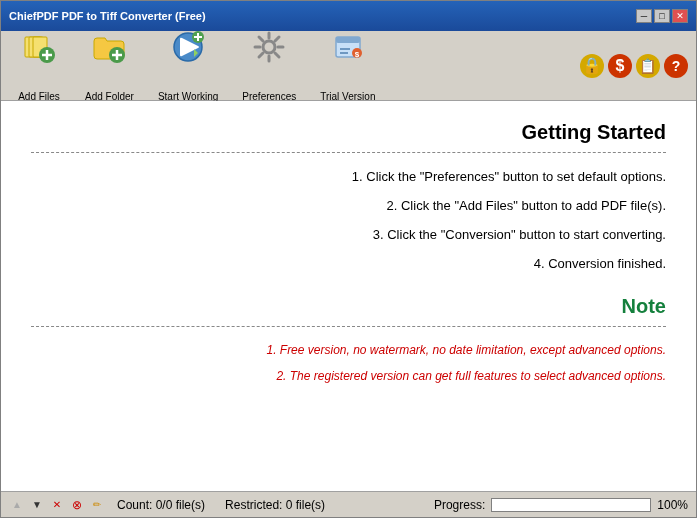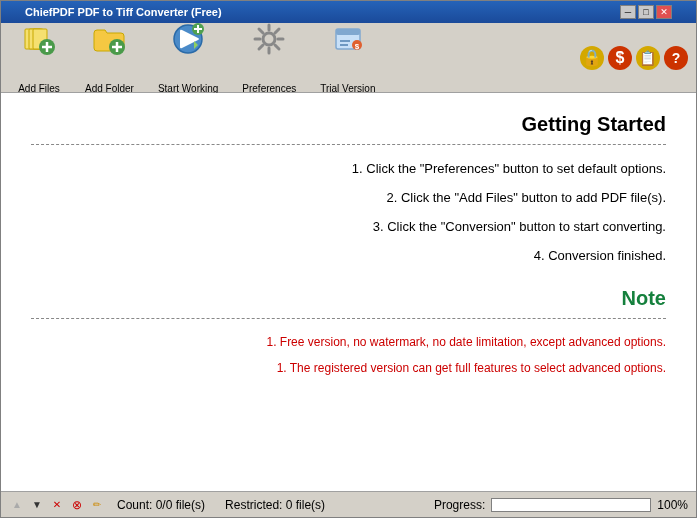--- a/index.html
+++ b/index.html
@@ -15,25 +15,25 @@
       width: 697px;
       height: 518px;
       border: 1px solid #808080;
       background: #d4d0c8;
       display: flex;
       flex-direction: column;
     }
     .title-bar {
       background: linear-gradient(to bottom, #2563b8, #1a4a9a);
       color: white;
-      padding: 4px 24px;
+      padding: 4px 8px;
       display: flex;
       align-items: center;
       justify-content: space-between;
-      height: 22px;
+      height: 30px;
       flex-shrink: 0;
     }
     .title-bar-text {
       font-size: 11px;
       font-weight: bold;
       color: white;
     }
     .title-bar-buttons {
       display: flex;
       gap: 2px;
@@ -152,20 +152,21 @@
       color: #000;
     }
     .note-title {
       font-size: 20px;
       font-weight: bold;
       color: #15803d;
       margin-bottom: 8px;
     }
     .note-list {
       list-style: none;
+      font-style: italic;
     }
     .note-list li {
       margin-bottom: 12px;
       font-size: 12px;
       color: #cc0000;
     }
     .status-bar {
       background: #d4d0c8;
       border-top: 1px solid #a0a0a0;
       display: flex;
@@ -315,21 +316,21 @@
     <ul class="steps-list">
       <li>1.  Click the "Preferences" button to set default options.</li>
       <li>2.  Click the "Add Files" button to add PDF file(s).</li>
       <li>3.  Click the "Conversion" button to start converting.</li>
       <li>4.  Conversion finished.</li>
     </ul>
     <div class="note-title">Note</div>
     <hr class="divider-line">
     <ul class="note-list">
       <li>1.  Free version, no watermark, no date limitation, except advanced options.</li>
-      <li>1.  The registered version can get full features to select advanced options.</li>
+      <li>2.  The registered version can get full features to select advanced options.</li>
     </ul>
   </div>
 
   <div class="status-bar">
     <div class="status-left">
       <div class="status-nav-btn disabled">▲</div>
       <div class="status-nav-btn">▼</div>
       <div class="status-nav-btn" style="color:#cc0000;">✕</div>
       <div class="status-nav-btn" style="color:#cc0000; font-size:12px;">⊗</div>
       <div class="status-nav-btn" style="color:#cc8800;">✏</div>

